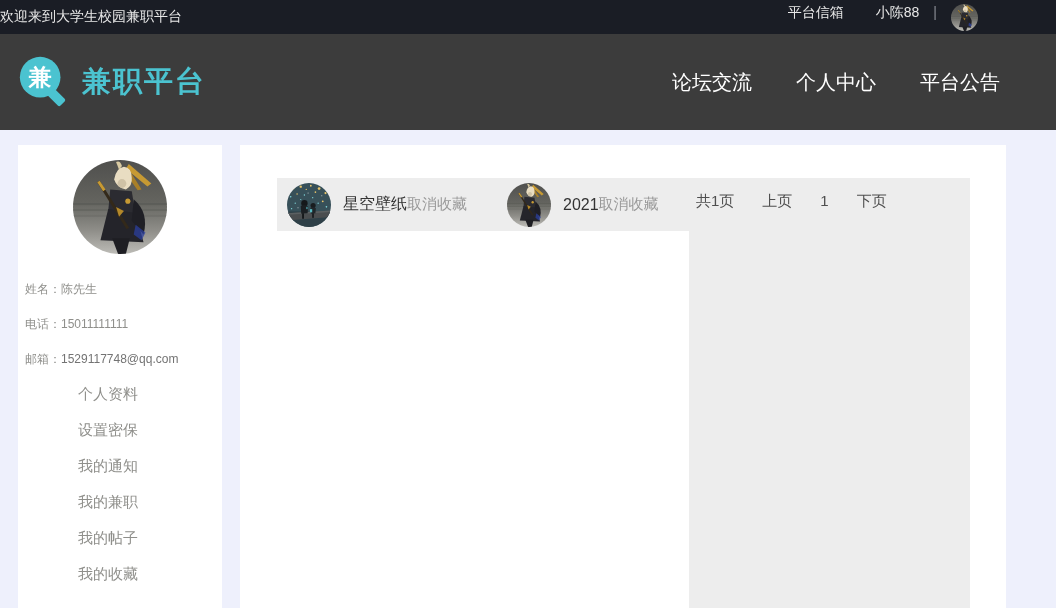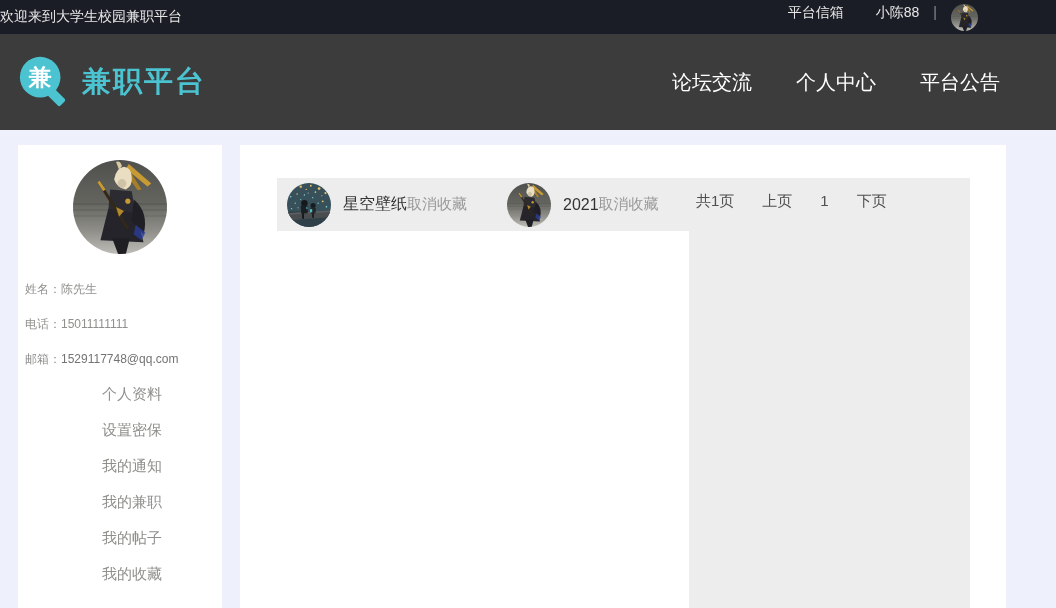--- a/index.html
+++ b/index.html
@@ -58,21 +58,21 @@
   .profile-info { margin-top:24px; padding:0 4px 0 7px; }
   .info-line {
     color:#8f8f8b; font-size:12px; margin-bottom:13px; line-height:22px;
   }
   .info-line .lbl { display:inline-block; vertical-align:top; }
   .info-line .val { display:inline-block; vertical-align:top; }
   .info-line .val-email {
     display:inline-block; vertical-align:top; width:134px;
     word-break:break-all; color:#737373;
   }
-  .side-menu { margin-top:4px; padding-left:84px; }
+  .side-menu { margin-top:4px; padding-left:60px; }
   .side-menu a {
     display:block; color:#8f8f8b; font-size:15px; line-height:22px;
     margin-bottom:14px; text-decoration:none; cursor:pointer;
   }
   
   .content-card {
     flex:1; background:#ffffff; display:flex; flex-direction:row;
     padding:33px 36px 0 37px;
   }
   .fav-row {

